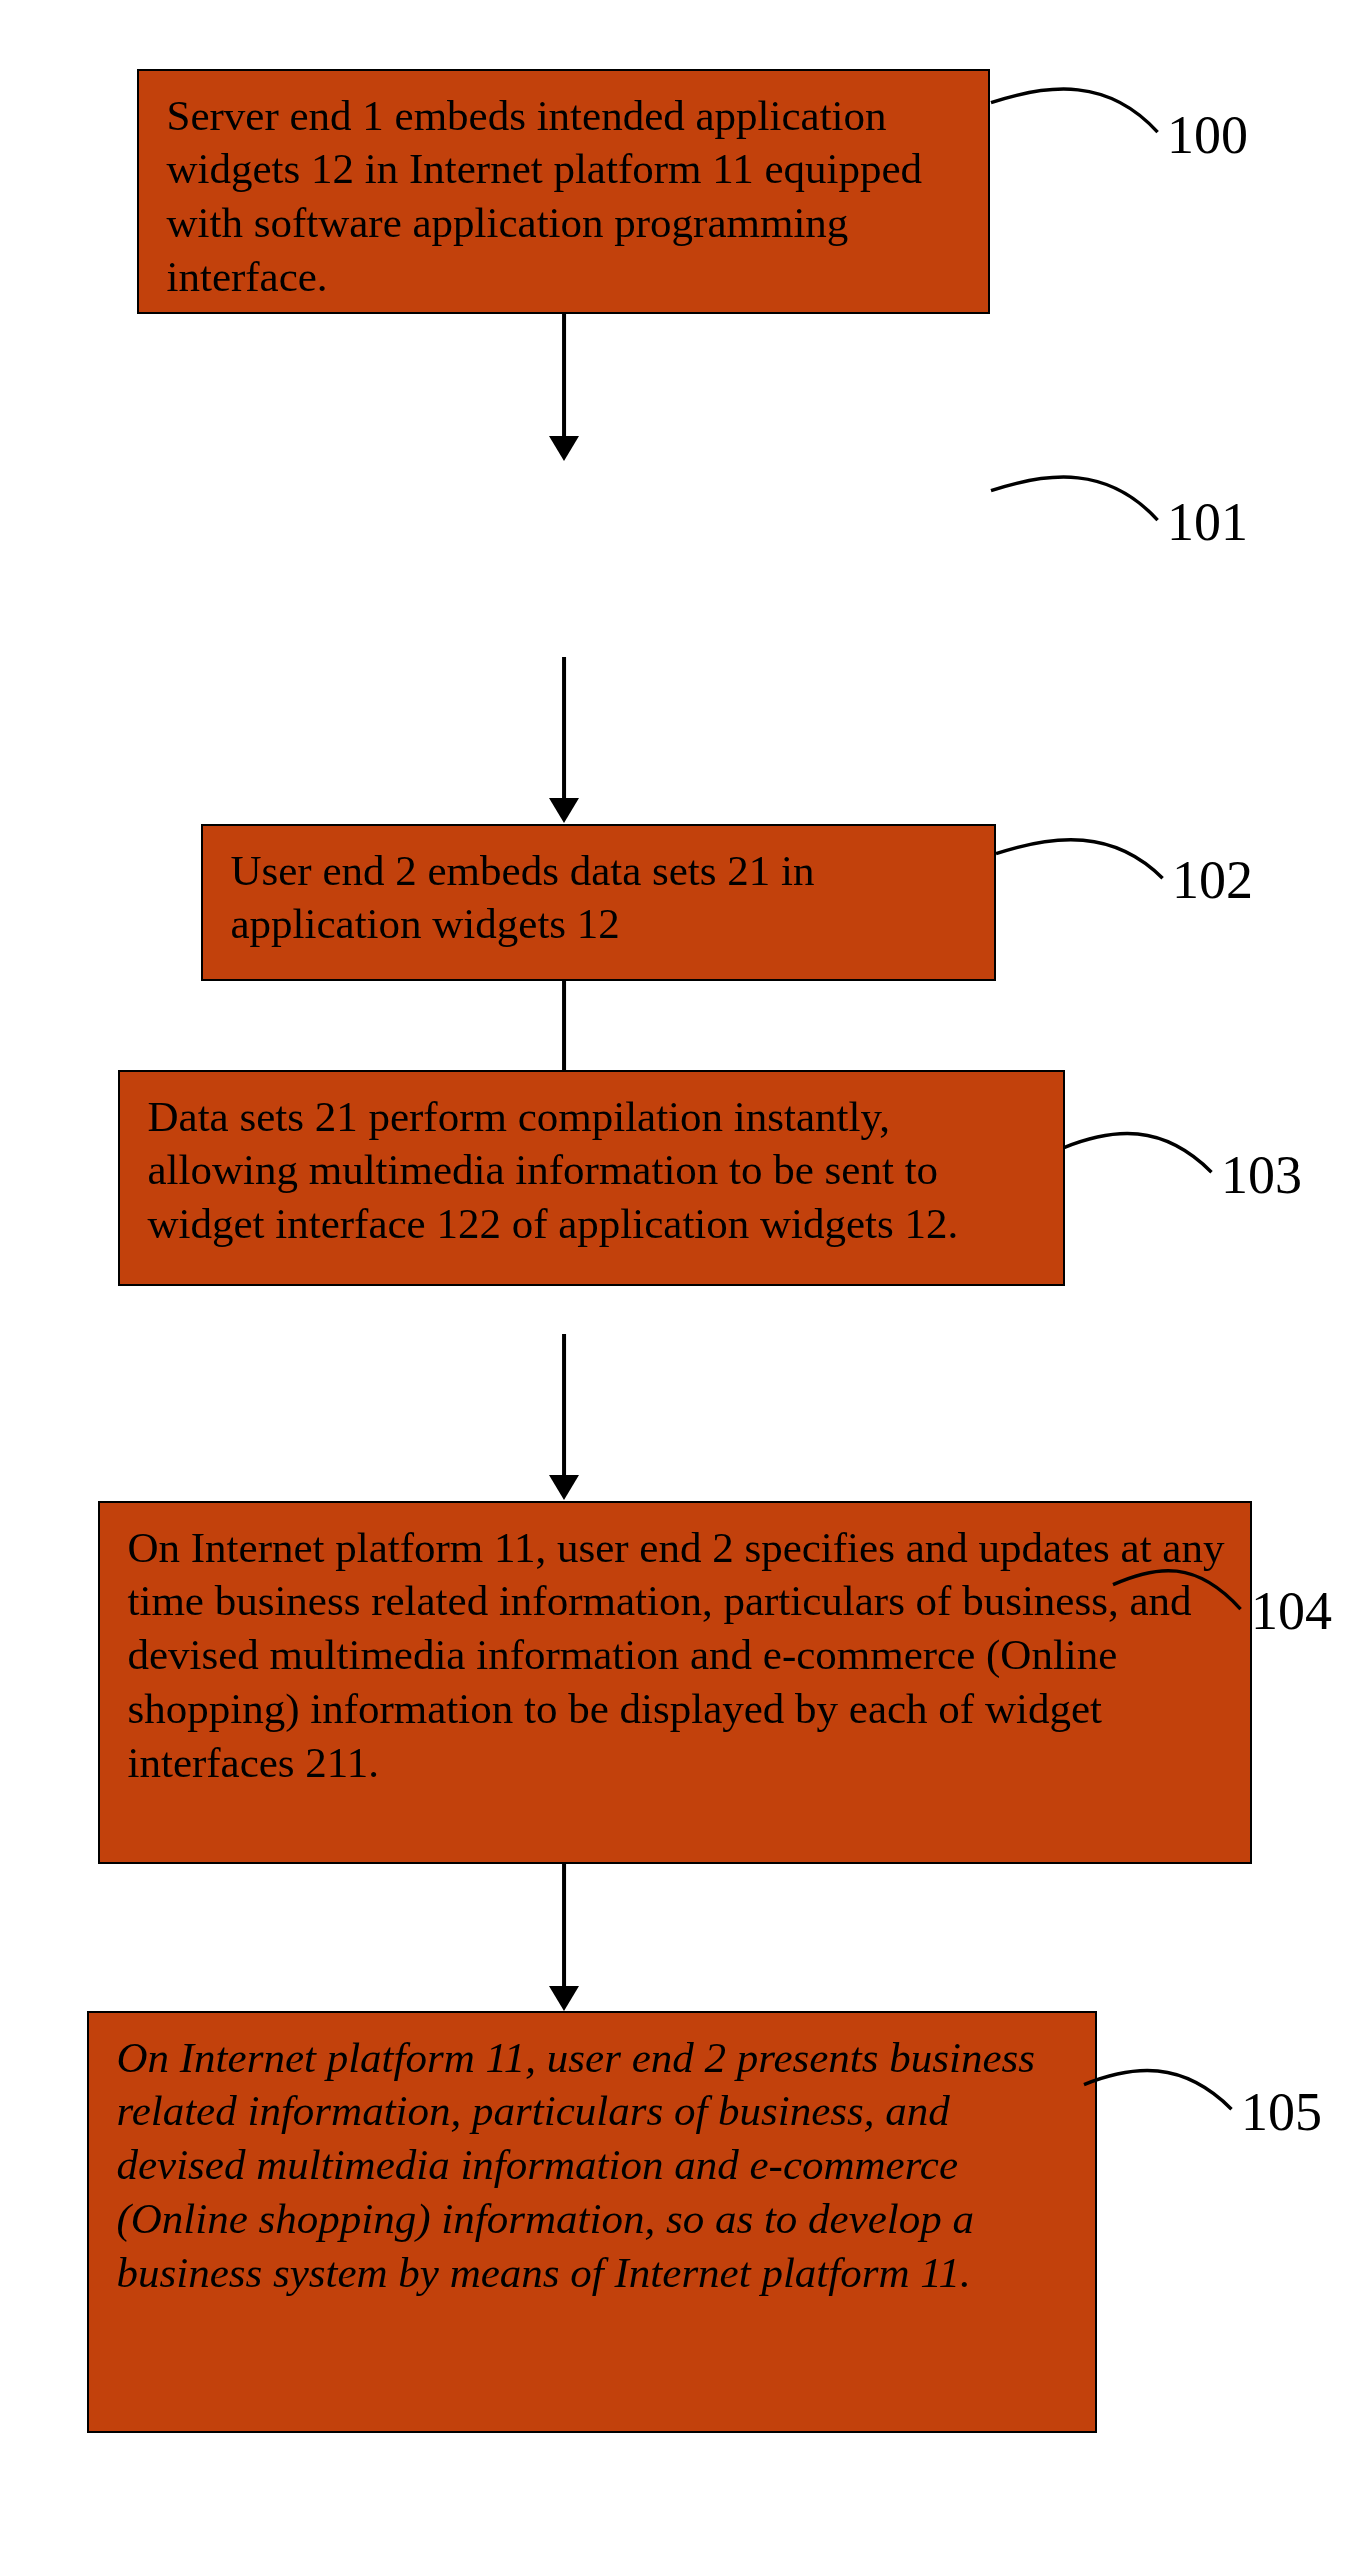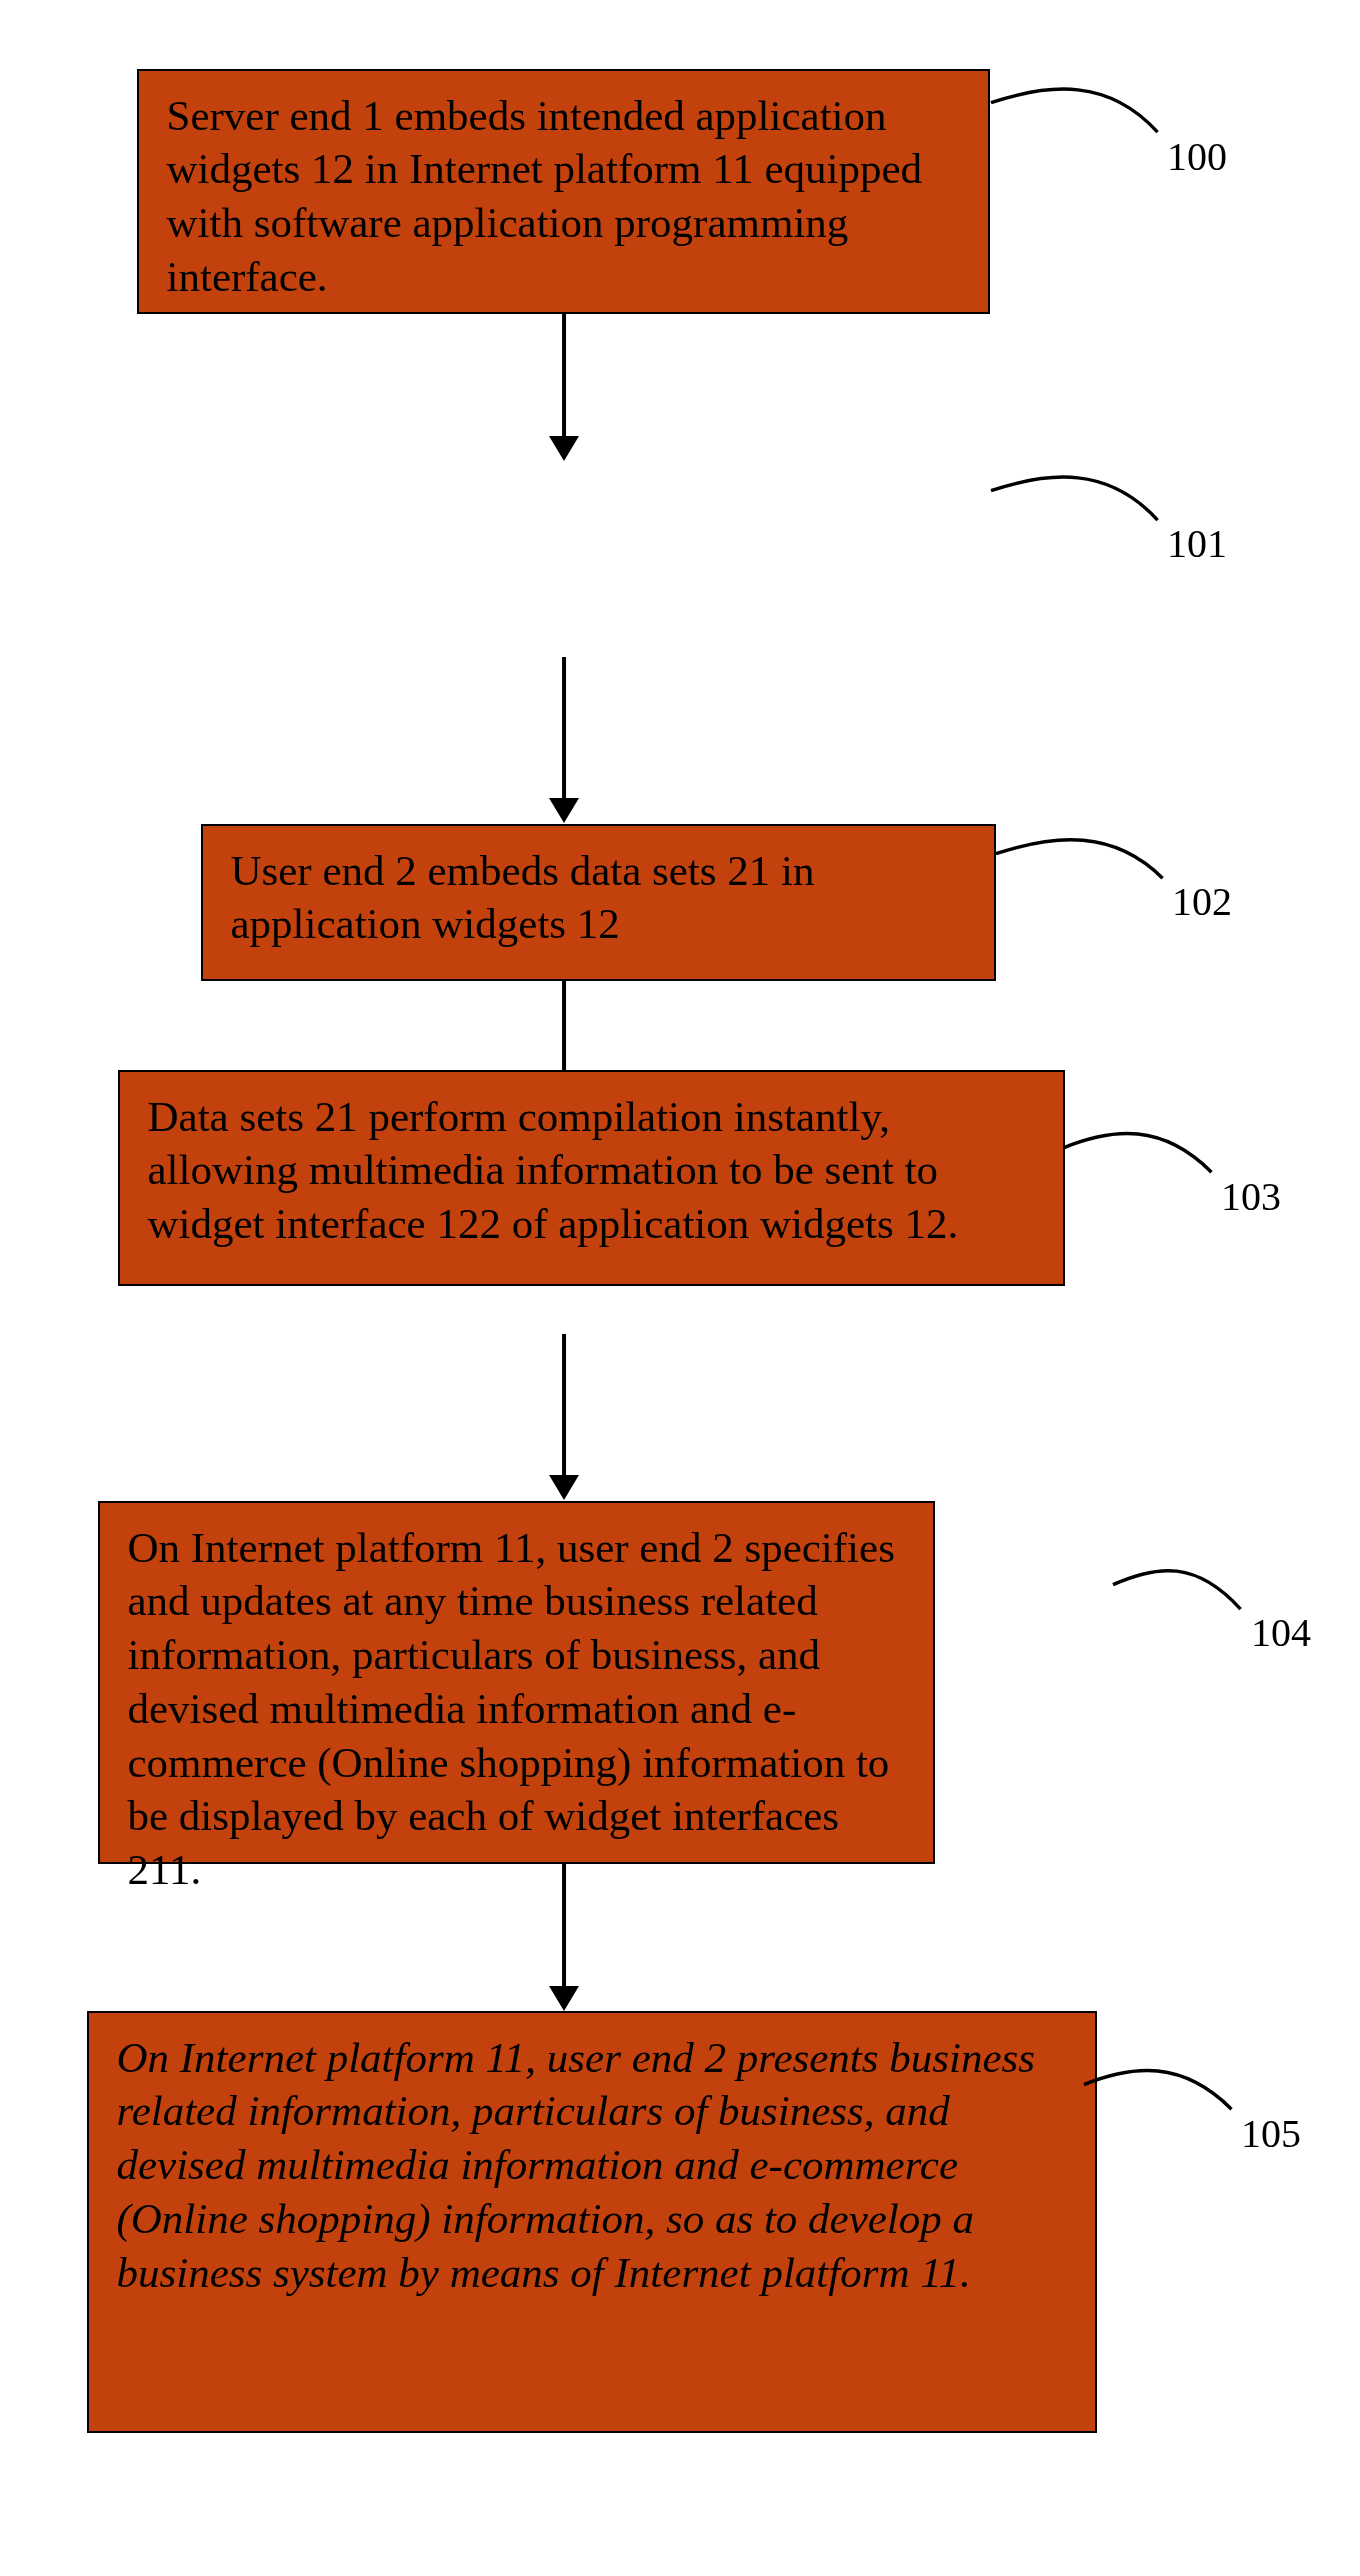--- a/index.html
+++ b/index.html
@@ -18,23 +18,22 @@
     position: absolute;
     border: 2.9px solid #000;
     background: #c2410c;
     box-sizing: border-box;
     padding: 17.7px 23.5px 17.7px 27.5px;
     font-size: 43px;
     line-height: 1.25;
   }
   .label {
     position: absolute;
-    font-size: 40px;
+    font-size: 54px;
     line-height: 1;
-    margin-top: 29px;
   }
   
   .arrow {
     position: absolute;
     width: 0;
   }
   .arrow .shaft {
     position: absolute;
     left: 50%;
     transform: translateX(-50%);
@@ -108,21 +107,21 @@
   <svg class="callout" style="left:1064px; top:1123px; width:177px; height:118px;" viewBox="0 0 180 120" width="177" height="118">
     <path d="M0,25 C50,5 100,0 150,50"></path>
   </svg>
   <div class="label" style="left:1221px; top:1148px;">103</div>
 
   <div class="arrow" style="left:564px; top:1334px; height:167px;">
     <div class="shaft" style="top:0; height:141px;"></div>
     <div class="head" style="top:141px;"></div>
   </div>
 
-  <div class="box" style="left:98px; top:1501px; width:837px; height:363px;">
+  <div class="box" style="left:98px; top:1501px; width:1154px; height:363px;">
     <span>On Internet platform 11, user end 2 specifies and updates at any time business related information, particulars of business, and devised multimedia information and e-commerce (Online shopping) information to be displayed by each of widget interfaces 211.</span>
   </div>
   <svg class="callout" style="left:1113px; top:1560px; width:157px; height:118px;" viewBox="0 0 160 120" width="157" height="118">
     <path d="M0,25 C45,5 85,0 130,50"></path>
   </svg>
   <div class="label" style="left:1251px; top:1584px;">104</div>
 
   <div class="arrow" style="left:564px; top:1864px; height:147px;">
     <div class="shaft" style="top:0; height:122px;"></div>
     <div class="head" style="top:122px;"></div>

